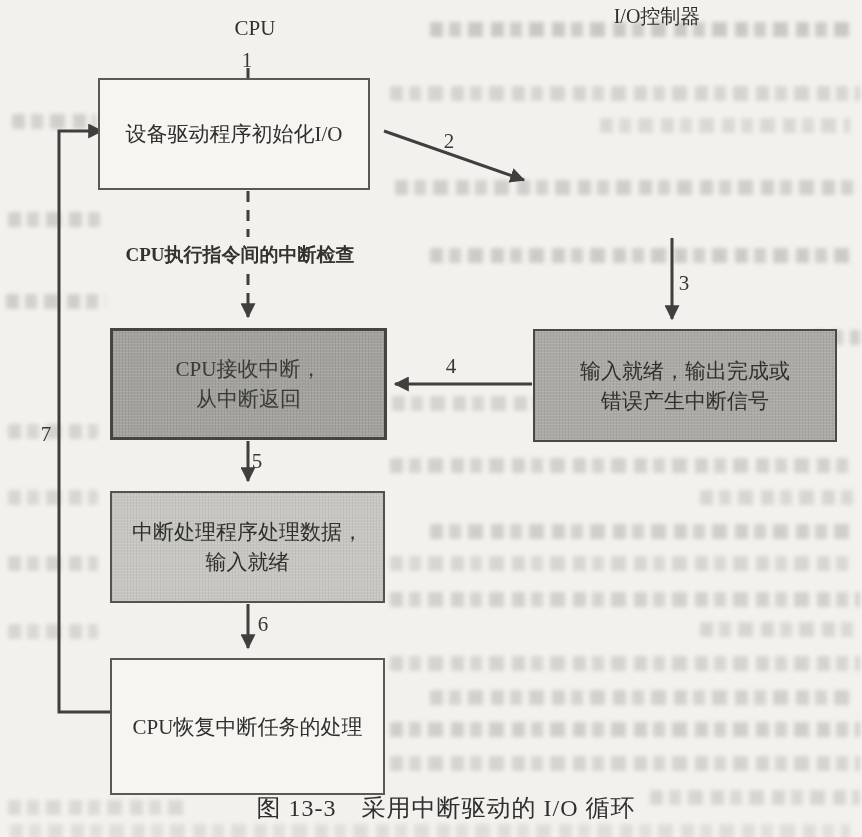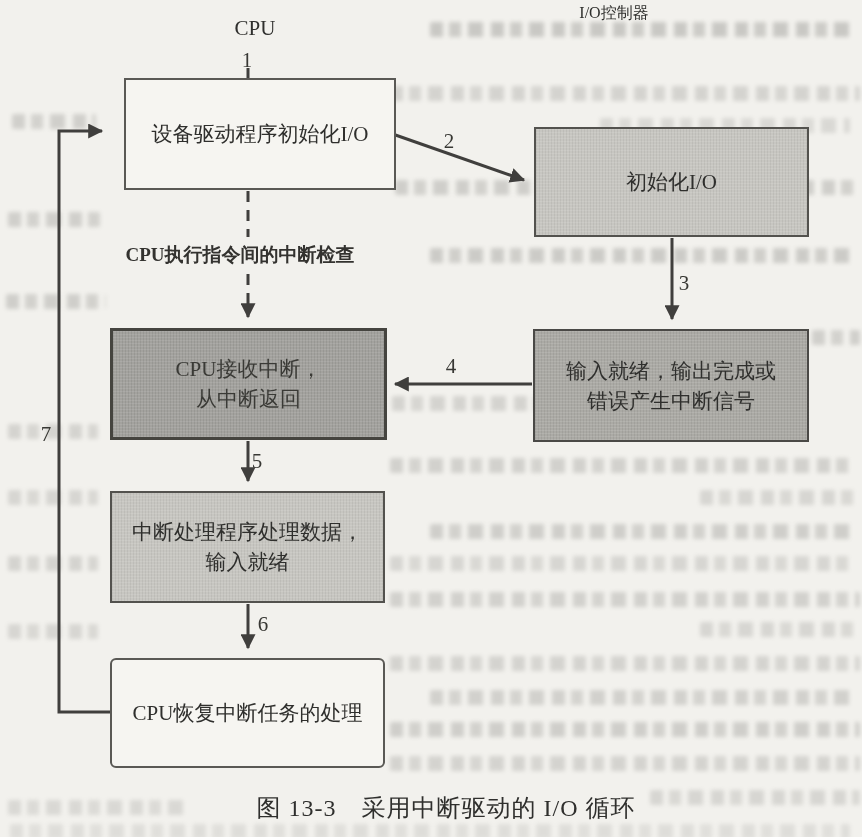--- a/index.html
+++ b/index.html
@@ -90,54 +90,51 @@
       <path d="M532,384 L395,384" marker-end="url(#ah)"></path>
       <path d="M248,441 L248,481" marker-end="url(#ah)"></path>
       <path d="M248,604 L248,648" marker-end="url(#ah)"></path>
       <path d="M110,712 L59,712 L59,131 L102,131" marker-end="url(#ah)"></path>
       <path d="M248,191 L248,237" stroke-dasharray="11 8"></path>
       <path d="M248,274 L248,317" stroke-dasharray="11 8" marker-end="url(#ah)"></path>
     </g>
   </svg>
 
   <div class="lbl col-label" style="left:247px;top:16px;">CPU</div>
-  <div class="lbl col-label" style="left:606px;top:3px;font-size:16px;">I/O控制器</div>
+  <div class="lbl col-label" style="left:649px;top:3px;font-size:20px;">I/O控制器</div>
 
   <div class="lbl step" style="left:247px;top:60px;">1</div>
   <div class="lbl step" style="left:449px;top:141px;">2</div>
   <div class="lbl step" style="left:684px;top:283px;">3</div>
   <div class="lbl step" style="left:451px;top:366px;">4</div>
   <div class="lbl step" style="left:257px;top:461px;">5</div>
   <div class="lbl step" style="left:263px;top:624px;">6</div>
   <div class="lbl step" style="left:46px;top:434px;">7</div>
 
-  <div class="box white" style="left:124px;top:78px;width:272px;height:112px;">
+  <div class="box white" style="left:98px;top:78px;width:272px;height:112px;">
     <span>设备驱动程序初始化I/O</span>
   </div>
 
-  <div class="box light" style="left:534px;top:127px;width:275px;height:110px;">
-    <span>初始化I/O</span>
-  </div>
 
-  <div class="box medium" style="left:533px;top:329px;width:276px;height:113px;">
+  <div class="box medium" style="left:533px;top:329px;width:304px;height:113px;">
     <span>输入就绪，输出完成或</span>
     <span>错误产生中断信号</span>
   </div>
 
   <div class="box dark" style="left:110px;top:328px;width:277px;height:112px;">
     <span>CPU接收中断，</span>
     <span>从中断返回</span>
   </div>
 
   <div class="box light" style="left:110px;top:491px;width:275px;height:112px;">
     <span>中断处理程序处理数据，</span>
     <span>输入就绪</span>
   </div>
 
-  <div class="box white" style="left:110px;top:658px;width:275px;height:110px;border-radius:6px;">
+  <div class="box white" style="left:110px;top:658px;width:275px;height:137px;">
     <span>CPU恢复中断任务的处理</span>
   </div>
 
   <div class="lbl note" style="left:240px;top:255px;">CPU执行指令间的中断检查</div>
 
   <div class="lbl caption" style="left:446px;top:792px;">图 13-3　采用中断驱动的 I/O 循环</div>
 
 </div>
 
 </body></html>

